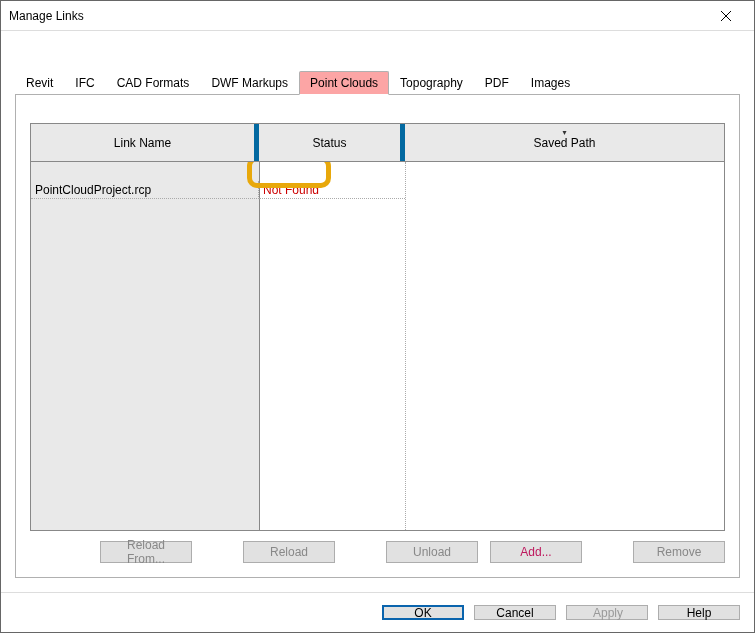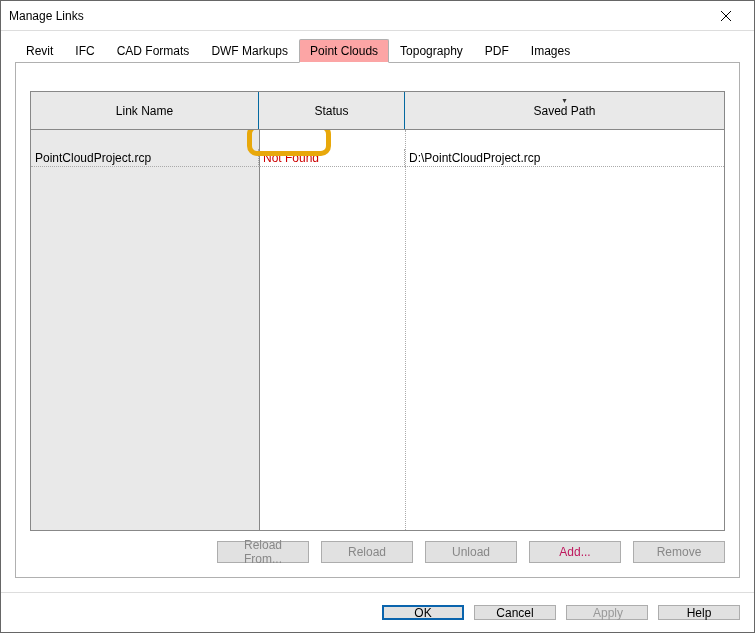--- a/index.html
+++ b/index.html
@@ -42,20 +42,21 @@
     flex: 1;
     padding: 8px 14px 14px 14px;
     display: flex;
     flex-direction: column;
   }
   .tabs {
     display: flex;
     align-items: flex-end;
     position: relative;
     z-index: 2;
+    margin-top: 32px;
   }
   .tab {
     padding: 4px 10px;
     border: 1px solid transparent;
     border-bottom: none;
     background: transparent;
     cursor: pointer;
     font-size: 12px;
     color: #000;
     margin-right: 0;
@@ -87,21 +88,21 @@
   .grid-header {
     display: flex;
     height: 38px;
     background: #e9e9e9;
     border-bottom: 1px solid #888;
   }
   .gh {
     display: flex;
     align-items: center;
     justify-content: center;
-    border-right: 1px solid #0369a1;
+    border-right: 5px solid #0369a1;
     font-size: 12px;
     position: relative;
   }
   .gh:last-child { border-right: none; }
   .col-name { width: 228px; }
   .col-status { width: 146px; }
   .col-path { flex: 1; }
   .sort-indicator {
     position: absolute;
     top: 4px; left: 50%;
@@ -162,20 +163,21 @@
     background: #e1e1e1;
     font-size: 12px;
     cursor: pointer;
     display: inline-flex;
     align-items: center;
     justify-content: center;
   }
   .btn.disabled {
     color: #888;
     cursor: default;
+    margin-left: 39px;
   }
   .btn.enabled {
     background: #e1e1e1;
     color: #be185d;
   }
   .footer {
     border-top: 1px solid #ddd;
     padding: 12px 14px;
     display: flex;
     justify-content: flex-end;
@@ -243,23 +245,20 @@
           <div class="col-sep" style="left:228px;"></div>
           <div class="col-sep" style="left:374px;border-right:1px dotted #aaa;"></div>
 
           <div class="grid-row" style="position:relative;z-index:2;">
             <div class="cell col-name" style="background:#e9e9e9">
               <span>PointCloudProject.rcp</span>
             </div>
             <div class="cell col-status">
               <span class="not-found">Not Found</span>
             </div>
-            <div class="cell col-path">
-              <span>D:\PointCloudProject.rcp</span>
-            </div>
           </div>
 
           <div class="highlight-ring" style="top:-6px;left:216px;width:84px;height:32px;"></div>
         </div>
       </div>
 
       <div class="row-buttons">
         <button class="btn disabled">Reload From...</button>
         <button class="btn disabled">Reload</button>
         <button class="btn disabled">Unload</button>

